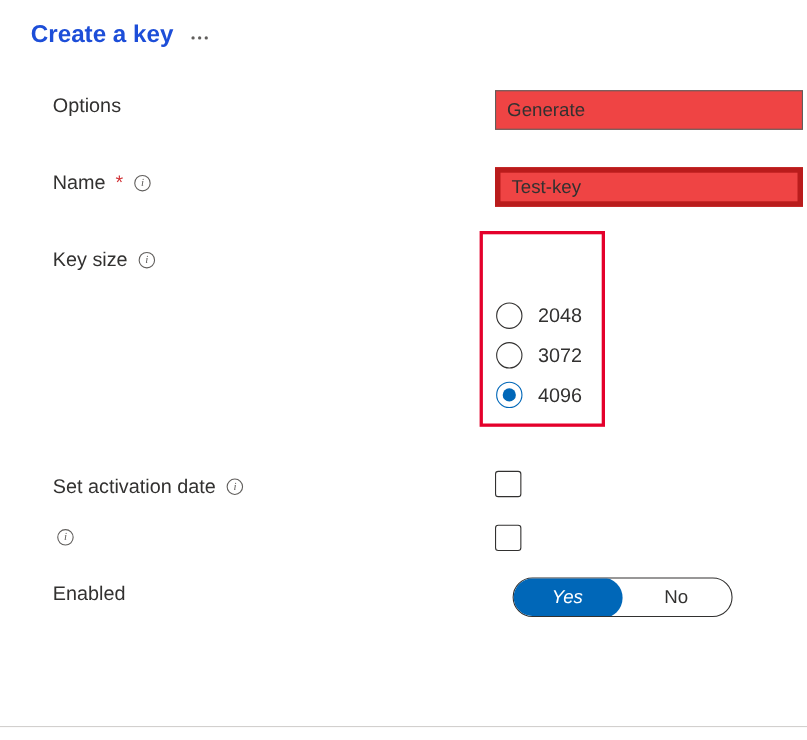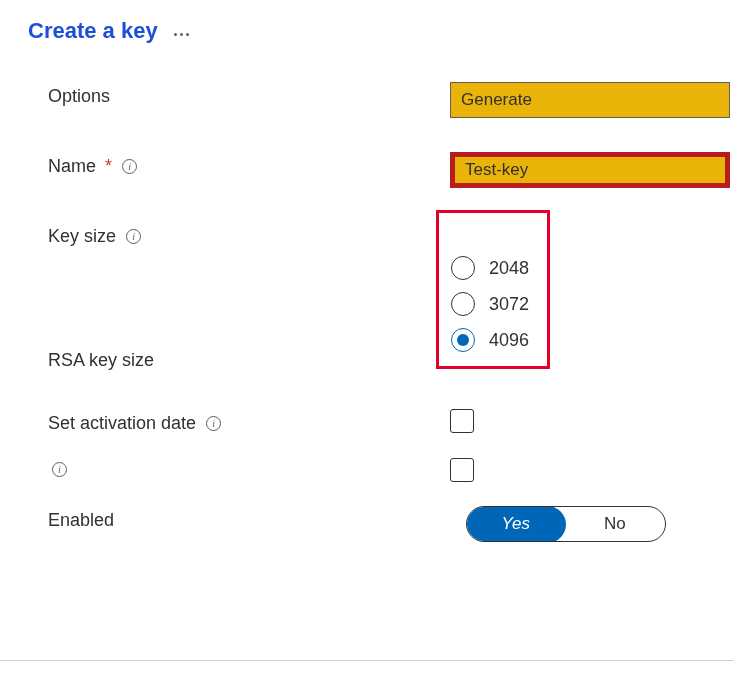--- a/index.html
+++ b/index.html
@@ -70,21 +70,21 @@
     .control { flex: 1; }
     .select-box, .text-input {
       width: 280px;
       height: 36px;
       border: 1px solid #605e5c;
       padding: 6px 10px;
       font-size: 17px;
       color: #323130;
       display: flex;
       align-items: center;
-      background: #eab308;
+      background: #ef4444;
     }
     .text-input {
       border: 5px solid #b91c1c;
       outline: none;
     }
     .highlight-box {
       border: 3px solid #e4002b;
       padding: 12px 18px 14px 12px;
       display: inline-block;
       margin-left: -14px;
@@ -189,21 +189,21 @@
     </div>
   </div>
 
   <div class="row" style="margin-bottom:10px;">
     <div class="label">
       <span>Key size</span>
       <span class="info-icon">i</span>
     </div>
     <div class="control">
       <div class="highlight-box">
-        <div class="radio-group spaced" style="margin-top:31px;">
+        <div class="radio-group spaced" style="margin-top:50px;">
           <div class="radio-row">
             <div class="radio"></div>
             <span class="radio-label">2048</span>
           </div>
           <div class="radio-row">
             <div class="radio"></div>
             <span class="radio-label">3072</span>
           </div>
           <div class="radio-row">
             <div class="radio selected"></div>
@@ -211,21 +211,20 @@
           </div>
         </div>
       </div>
     </div>
   </div>
 
   <div class="row" style="margin-top:-230px; margin-bottom:260px; pointer-events:none; visibility:hidden;">
     
   </div>
 
-  <div style="position:absolute; top:346px; left:48px;" class="label">RSA key size</div>
 
   <div class="row tight" style="margin-top:28px;">
     <div class="label">
       <span>Set activation date</span>
       <span class="info-icon">i</span>
     </div>
     <div class="control">
       <div class="checkbox"></div>
     </div>
   </div>

